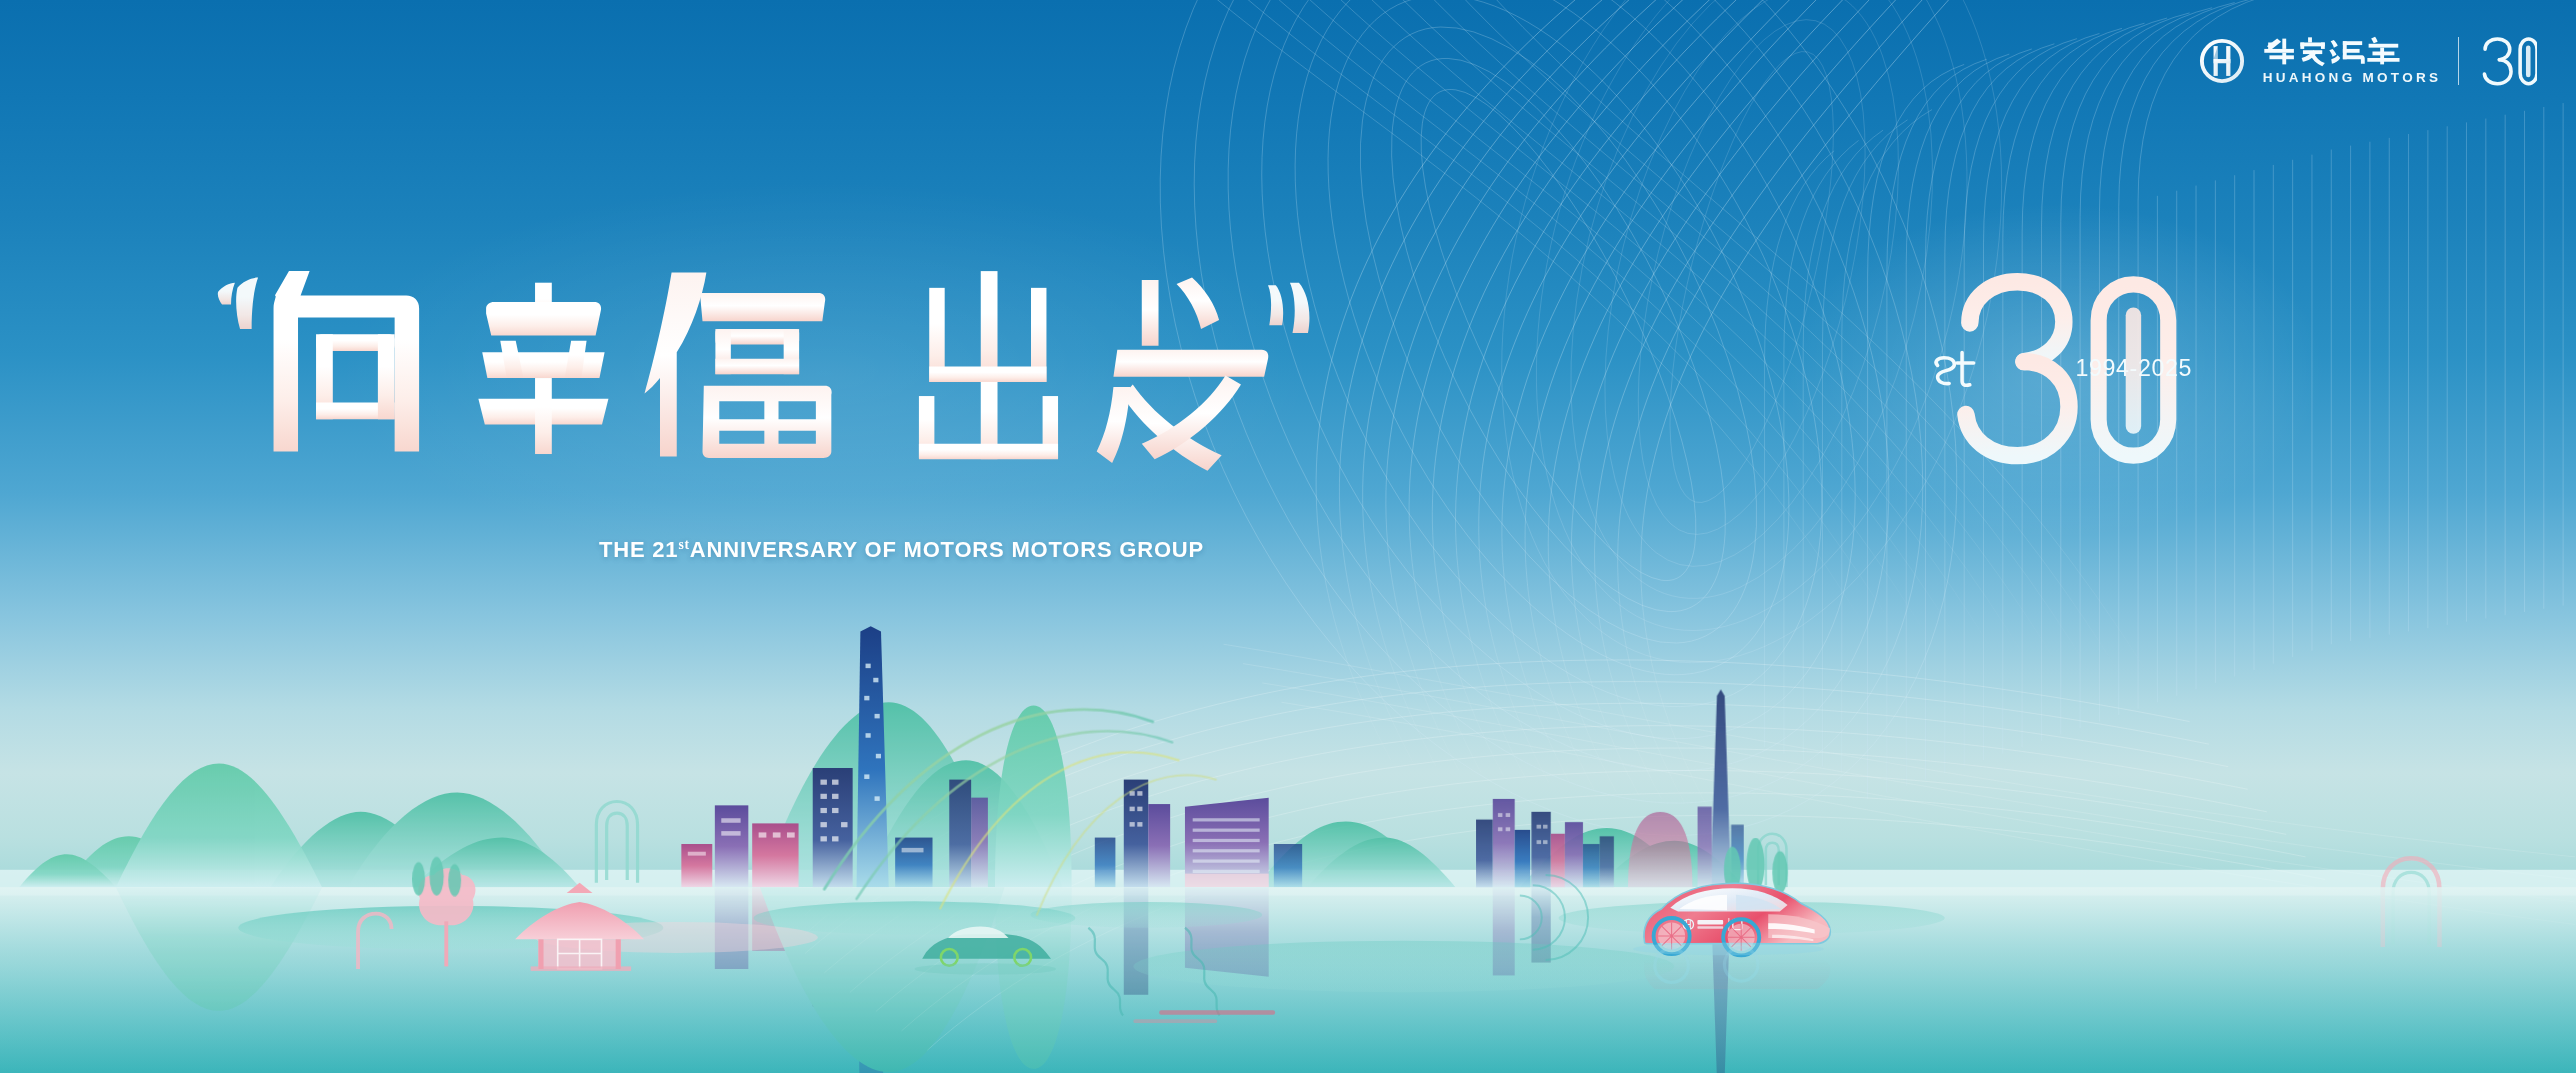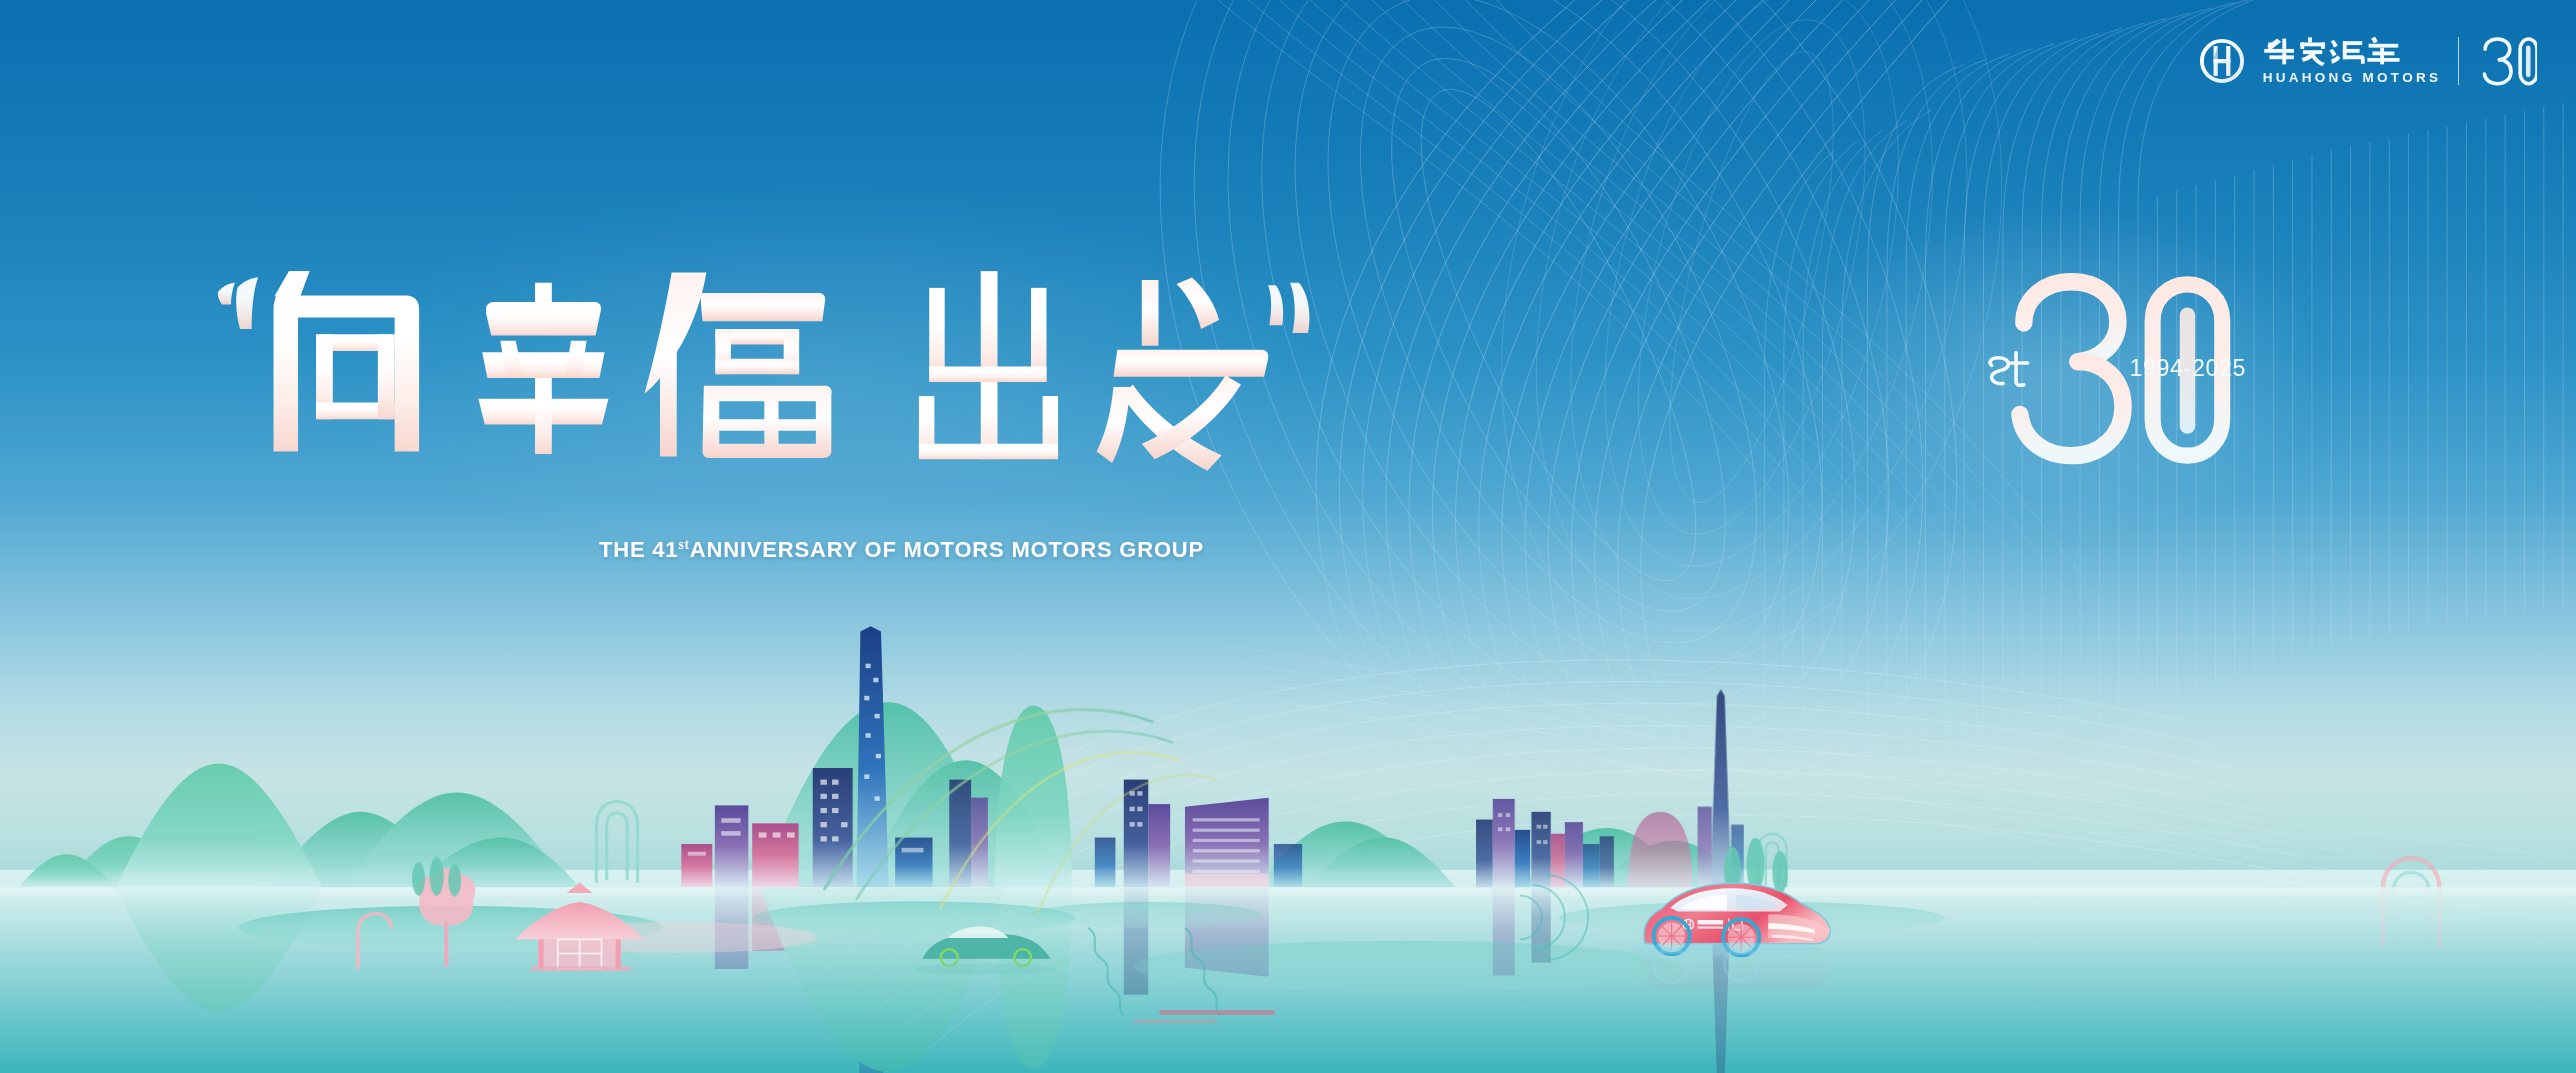--- a/index.html
+++ b/index.html
@@ -62,21 +62,21 @@
     font-weight:bold;
     letter-spacing:0.8px;
     color:#ffffff;
     text-shadow:0 1.3px 5.2px rgba(10,70,120,.25);
   }
   #subtitle-en sup { font-size:0.62em; vertical-align:super;font-family:Liberation Serif, serif; }
 
   
   #anniv-mark {
     position:absolute;
-    left:1980px; top:270px;
+    left:1926px; top:270px;
     width:277px; height:200px;
   }
   #anniv-svg { width:100%; height:100%; display:block; }
 
   
   #brand-lockup {
     position:absolute;
     right:39px; top:33px;
     display:flex; align-items:center; gap:16.7px;
     height:55px;
@@ -338,21 +338,21 @@
       </g>
 
       <g fill="url(#glyphGrad)" opacity=".95">
         <path d="M1650,42 C1660,54 1664,80 1660,104 L1640,104 C1644,80 1644,56 1638,42 Z"></path>
         <path d="M1686,38 C1700,54 1706,86 1700,116 L1676,116 C1682,86 1680,56 1672,38 Z"></path>
       </g>
     </svg>
   </div>
 
   <div id="subtitle-block">
-    <div id="subtitle-en"><span>THE 41</span><sup>st</sup><span>ANNIVERSARY OF MOTORS MOTORS GROUP</span></div>
+    <div id="subtitle-en"><span>THE 21</span><sup>st</sup><span>ANNIVERSARY OF MOTORS MOTORS GROUP</span></div>
   </div>
 
   <div id="anniv-mark">
     <svg id="anniv-svg" viewBox="0 0 430 310" aria-hidden="true">
       <defs>
         <linearGradient id="markGrad" x1="0" y1="0" x2="0" y2="1">
           <stop offset="0" stop-color="#fde9e4"></stop>
           <stop offset="0.45" stop-color="#fdeeea"></stop>
           <stop offset="1" stop-color="#eef8fb"></stop>
         </linearGradient>

